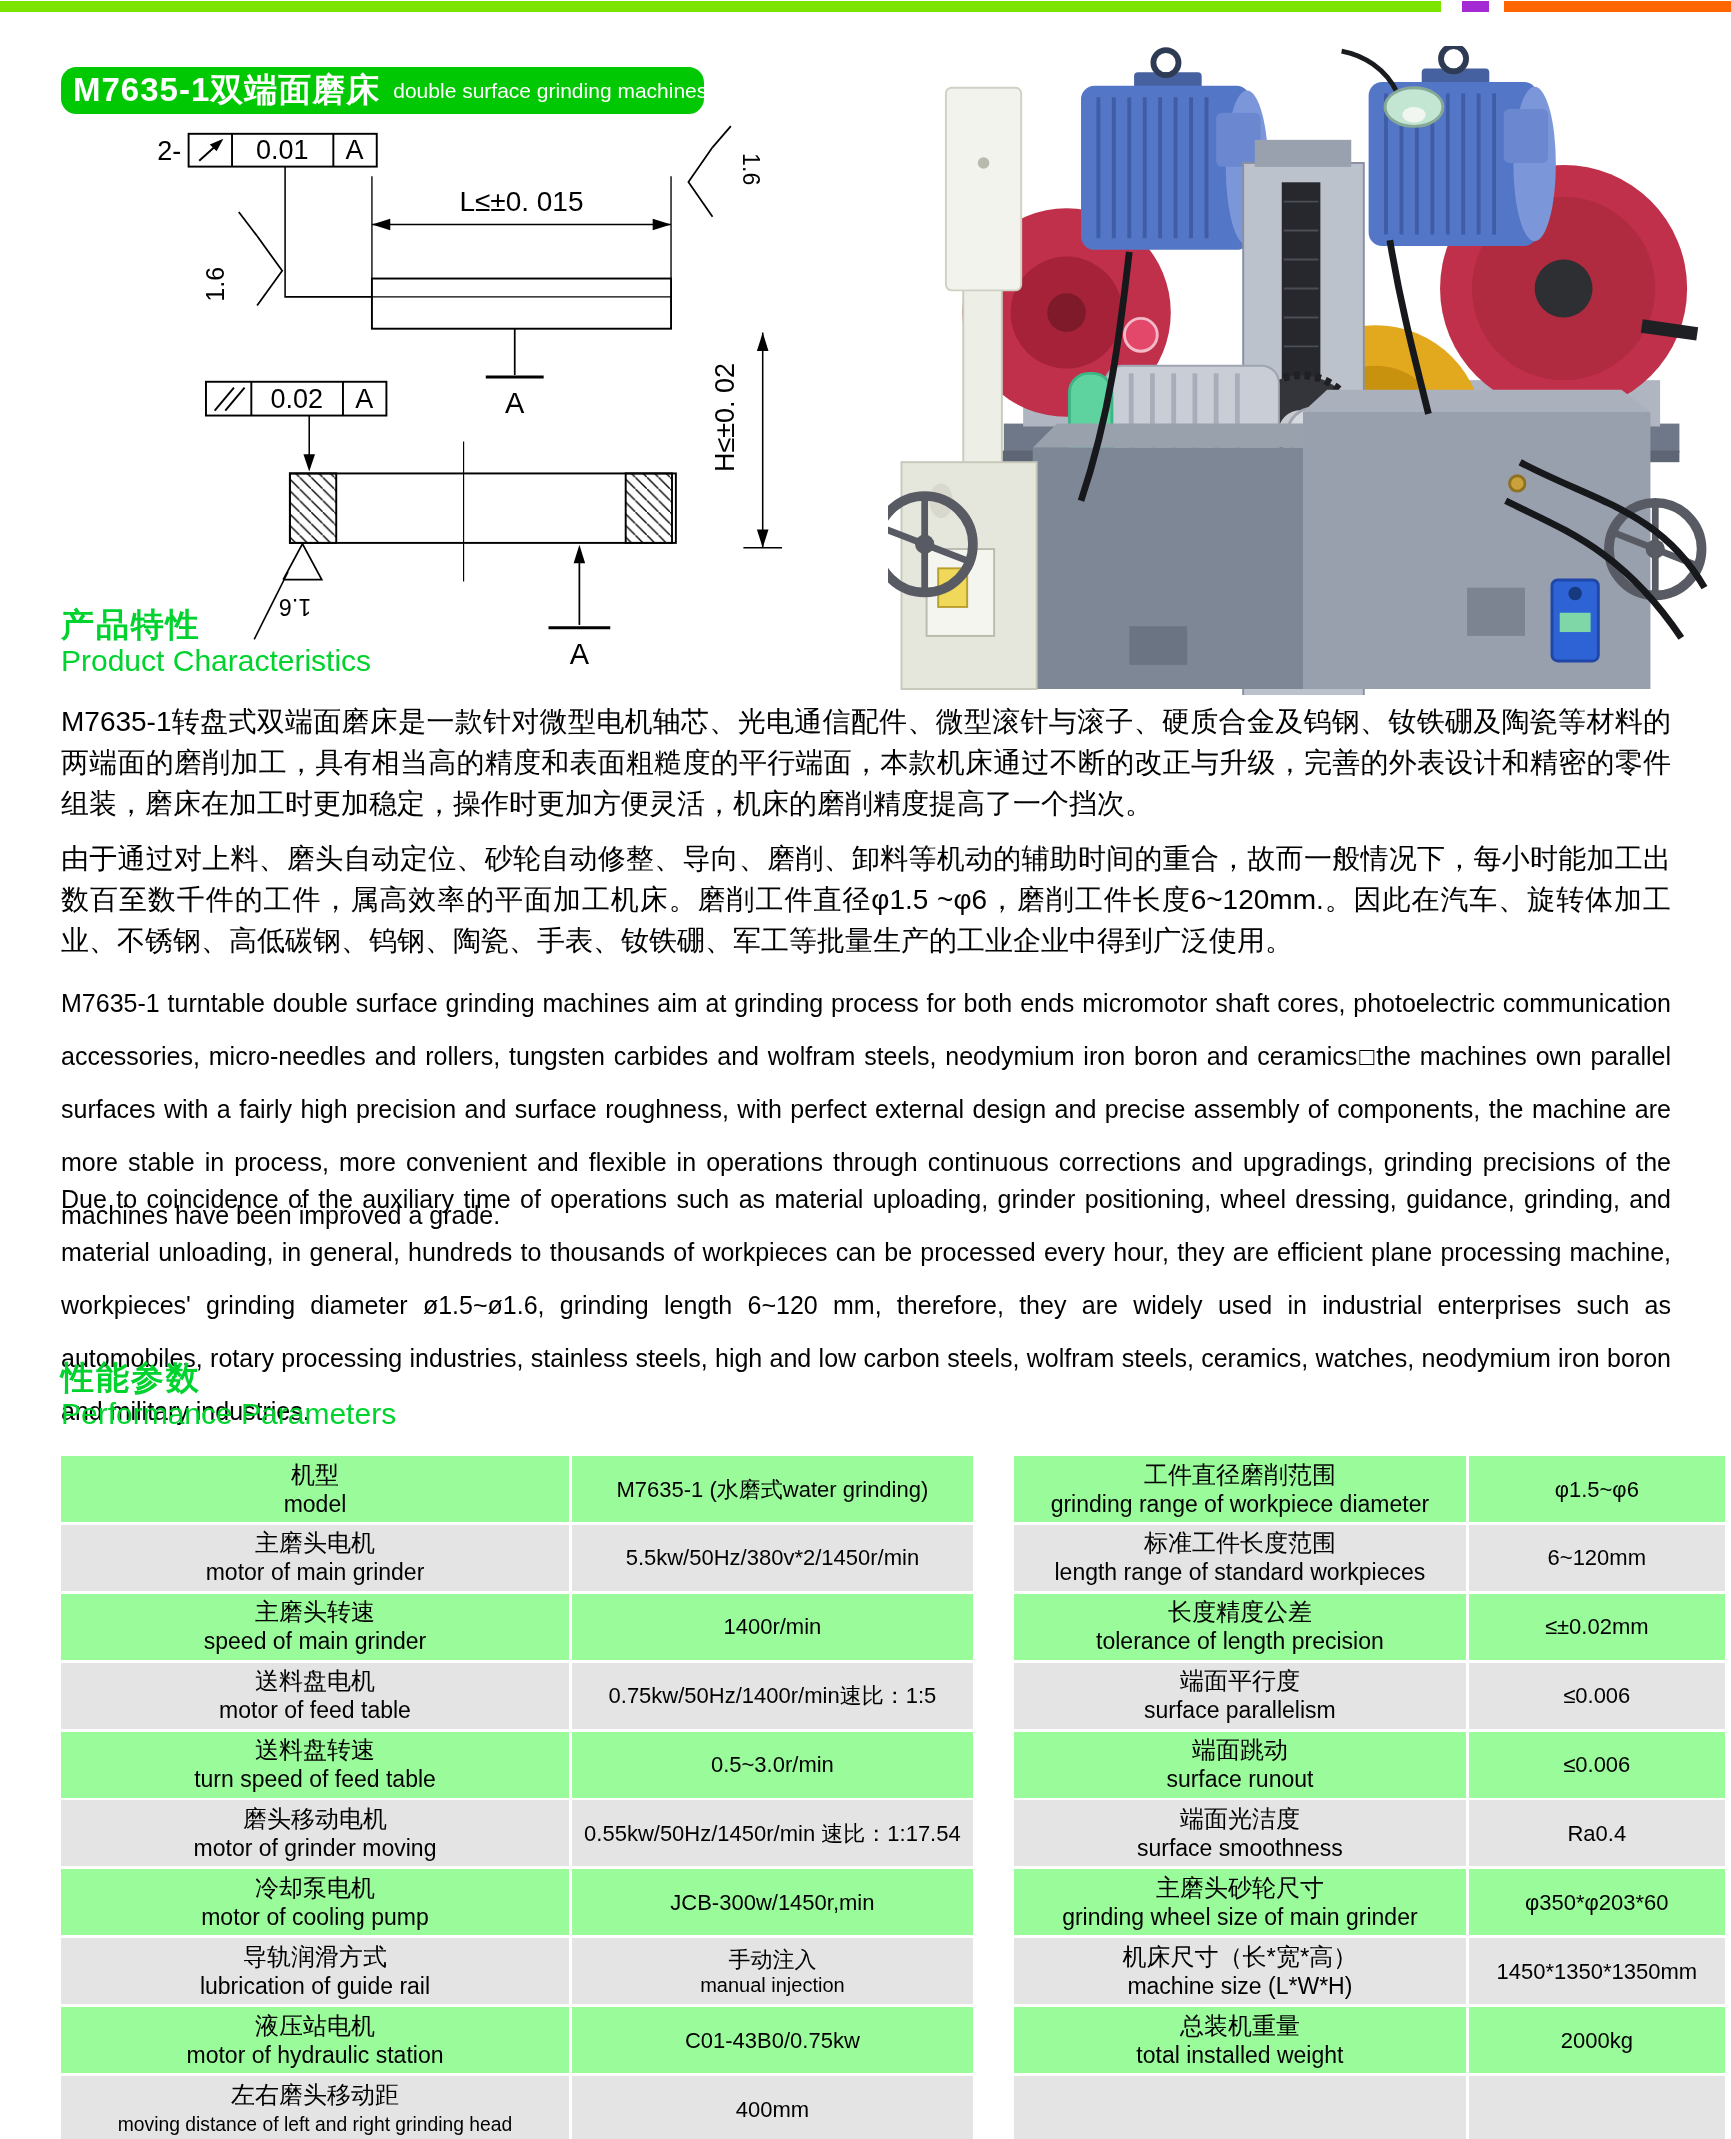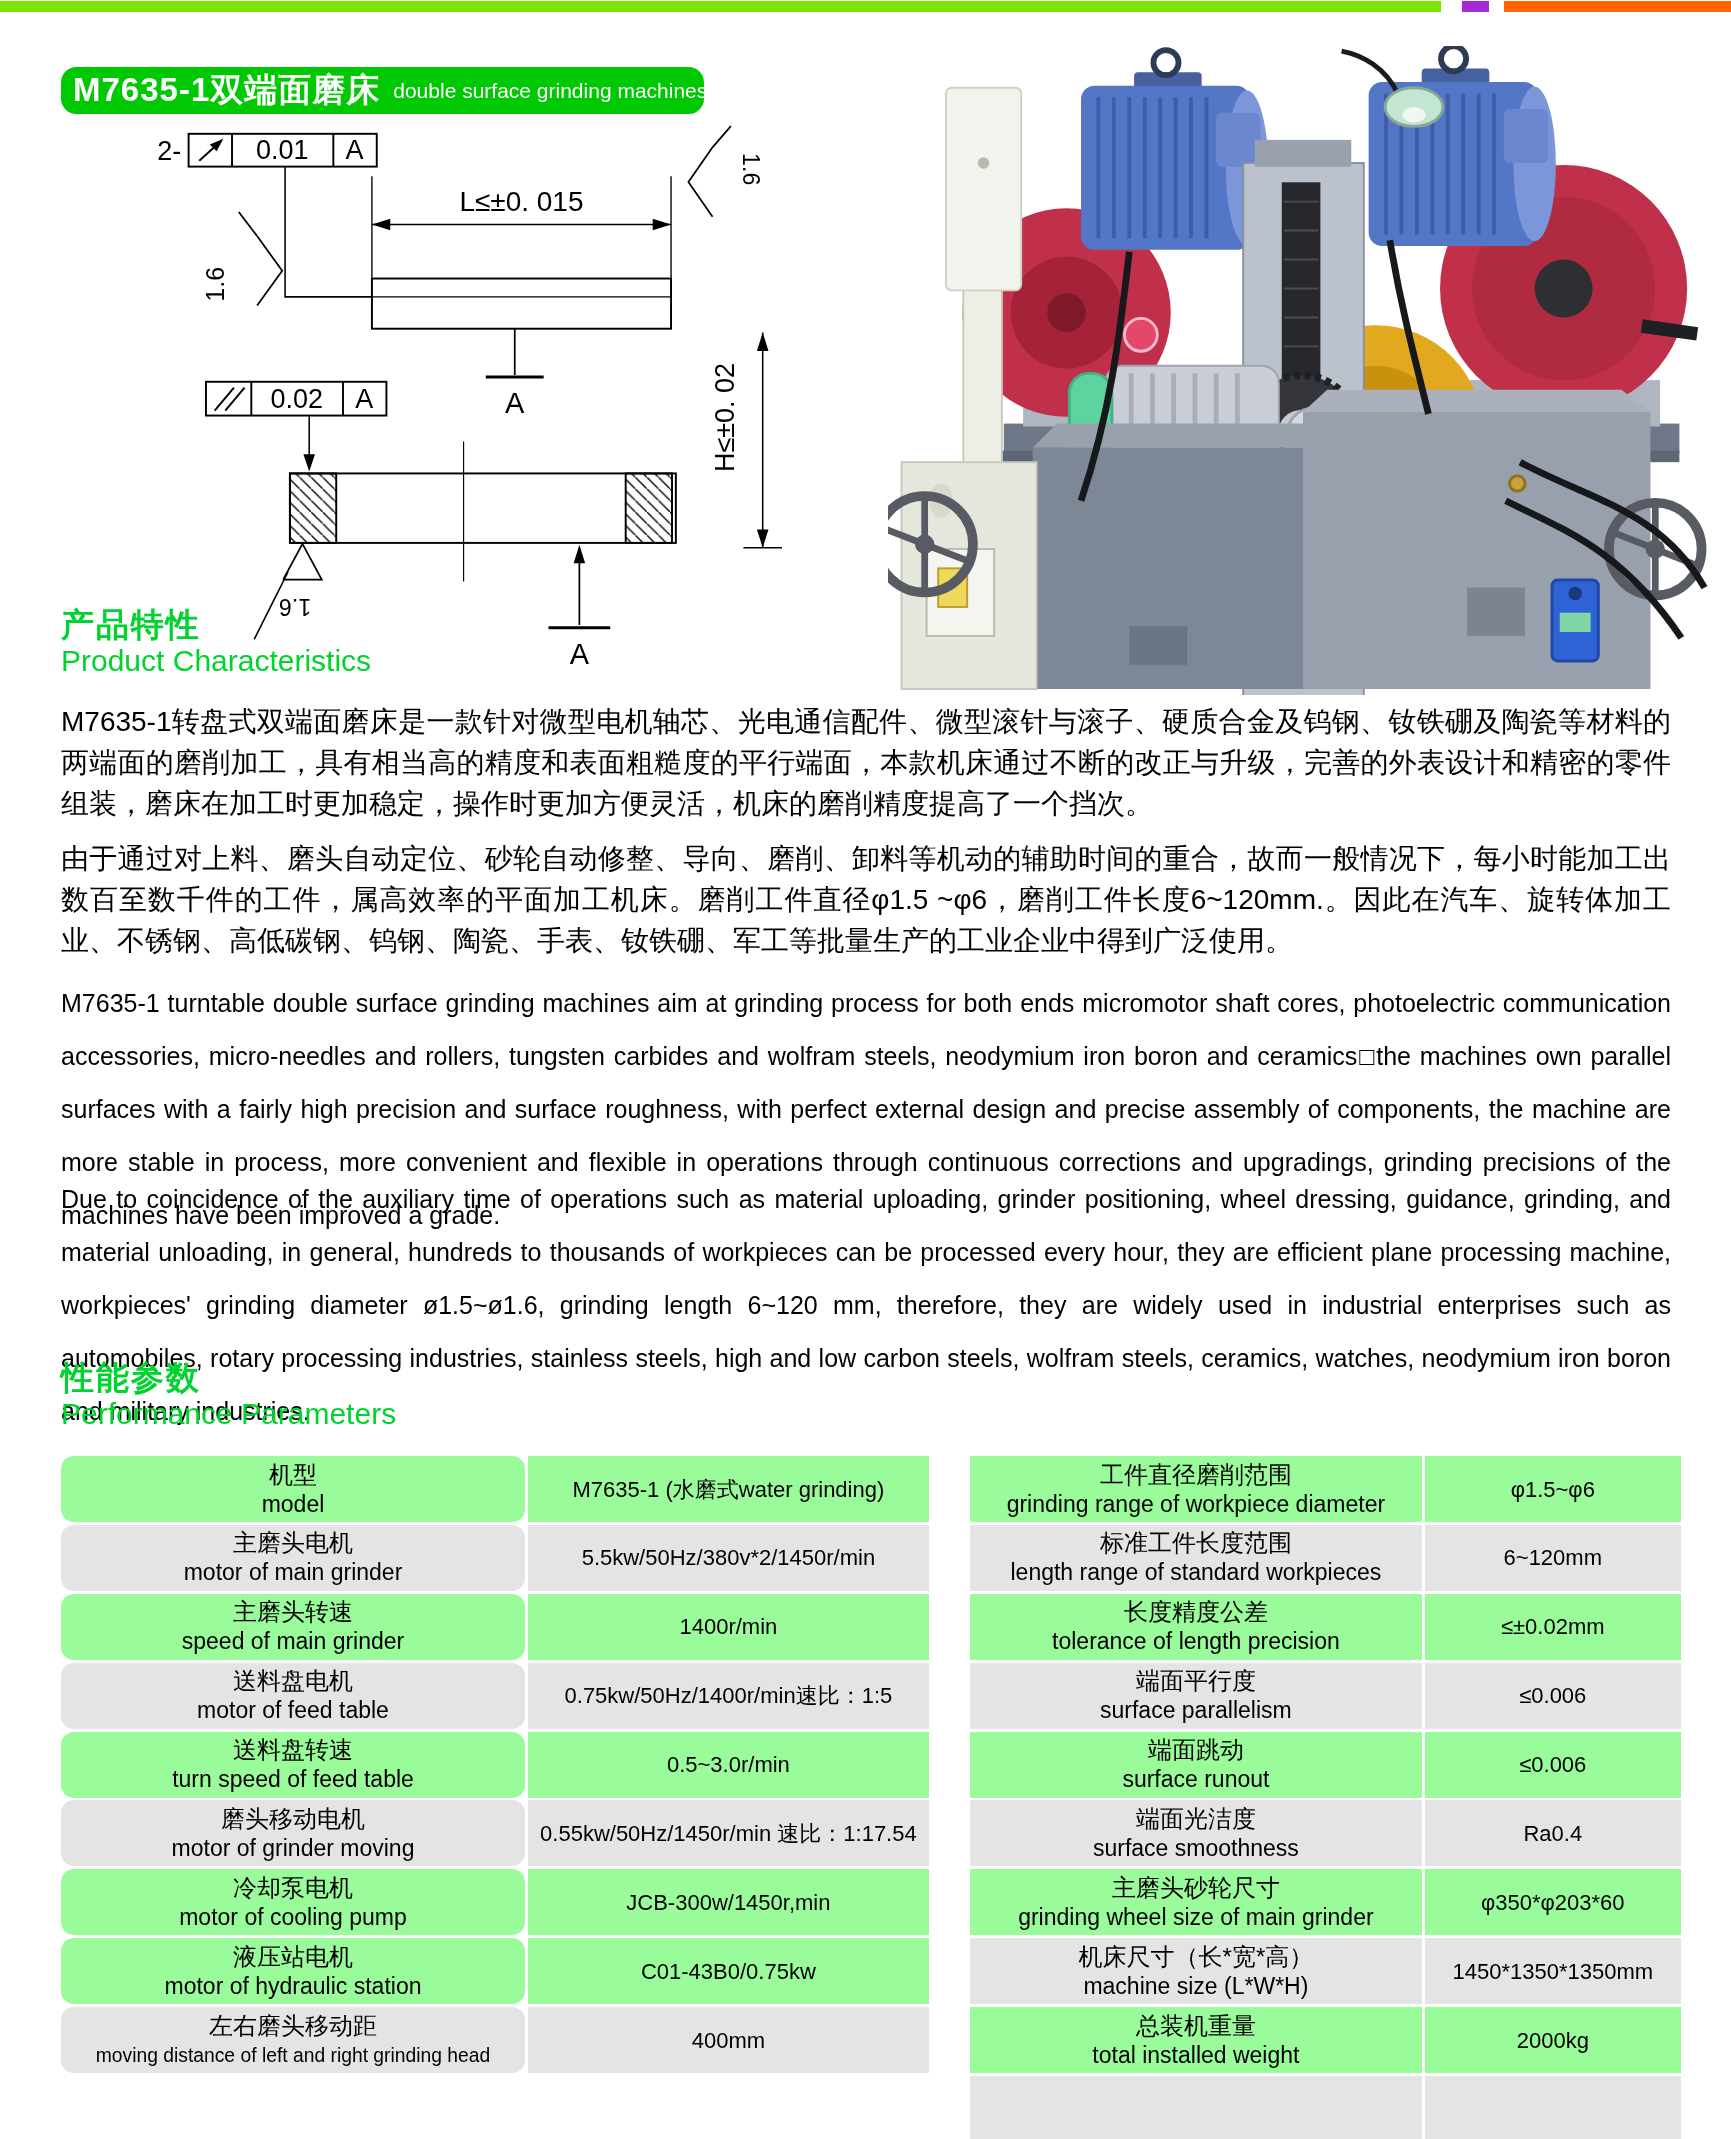--- a/index.html
+++ b/index.html
@@ -33,21 +33,21 @@
   .para.pen{font-size:25px;line-height:53px;}
 
   .spec-table{position:absolute;left:61px;top:1456px;display:flex;}
   .half.left{margin-right:41px;}
   .trow{display:flex;margin-bottom:2.9px;height:66px;}
   .trow .lbl,.trow .val{
     display:flex;flex-direction:column;justify-content:center;align-items:center;
     text-align:center;box-sizing:border-box;
   }
   .trow .lbl{margin-right:2.9px;}
-  .half.left .lbl{width:464px;border-radius:13px;}
+  .half.left .lbl{width:508px;}
   .half.left .val{width:401px;text-align:center;}
   .half.right .lbl{width:452px;}
   .half.right .val{width:256px;}
   .g .lbl,.g .val{background:#99FB99;}
   .w .lbl,.w .val{background:#E4E4E4;}
   .lbl .zh{font-size:24px;line-height:30px;}
   .lbl .en{font-size:23px;line-height:29px;}
   .val .v1{font-size:22px;line-height:27px;}
   .val .v2{font-size:20px;line-height:24px;}
   .tight .en{font-size:19.3px;}
@@ -393,20 +393,30 @@
     <div class="trow g">
       <div class="lbl">
           <span class="zh">冷却泵电机</span>
           <span class="en">motor of cooling pump</span>
         </div>
       <div class="val">
           <span class="v1">JCB-300w/1450r,min</span>
           <span class="v2"></span>
         </div>
     </div>
+    <div class="trow w">
+      <div class="lbl">
+          <span class="zh">导轨润滑方式</span>
+          <span class="en">lubrication of guide rail</span>
+        </div>
+      <div class="val">
+          <span class="v1">手动注入</span>
+          <span class="v2">manual injection</span>
+        </div>
+    </div>
     <div class="trow g">
       <div class="lbl">
           <span class="zh">液压站电机</span>
           <span class="en">motor of hydraulic station</span>
         </div>
       <div class="val">
           <span class="v1">C01-43B0/0.75kw</span>
           <span class="v2"></span>
         </div>
     </div>

